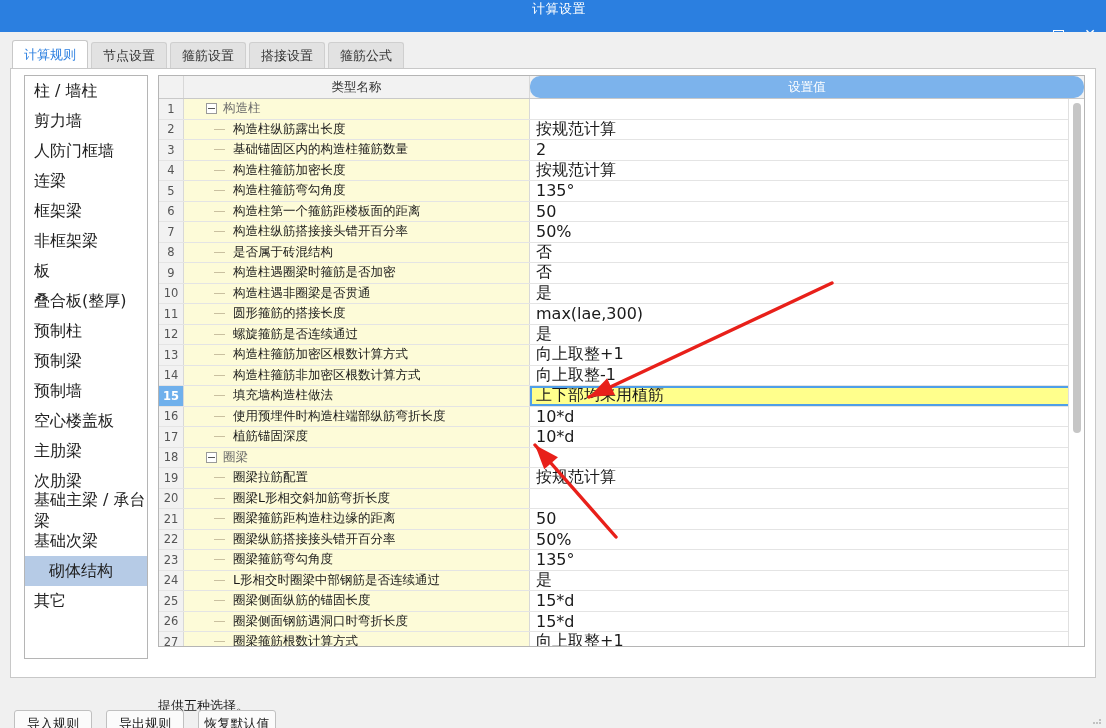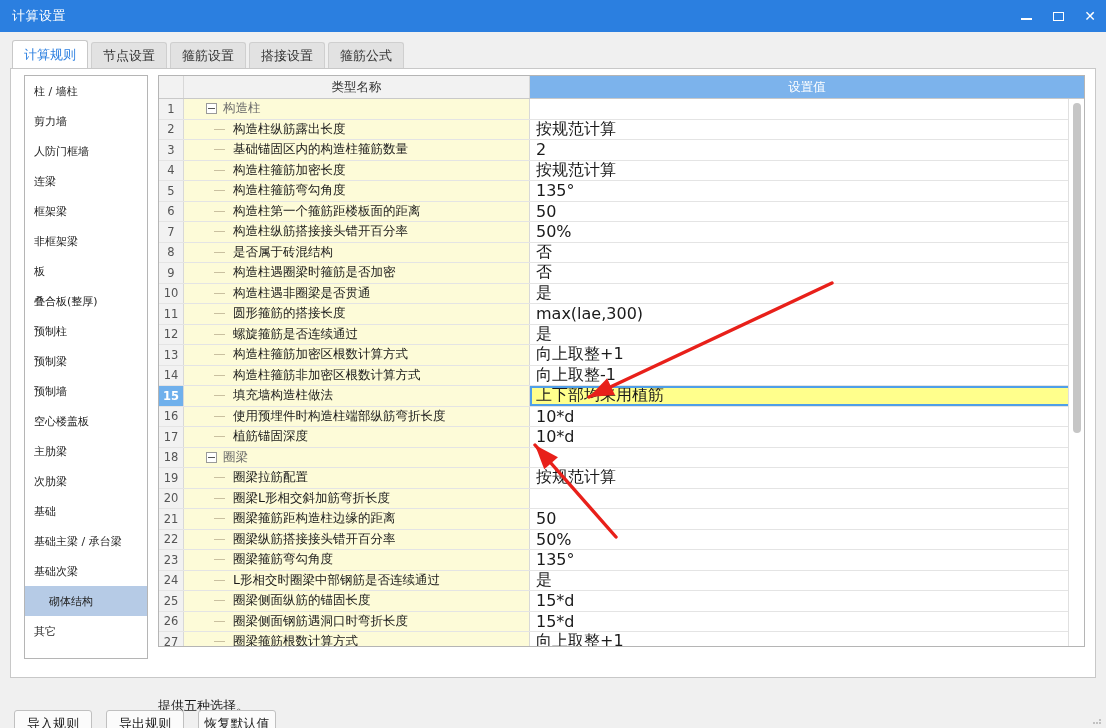--- a/index.html
+++ b/index.html
@@ -14,21 +14,21 @@
     position: relative;
     width: 1106px; height: 728px;
     background: #f0f0f0;
   }
 
   
   .titlebar {
     position: absolute; top: 0; left: 0;
     width: 1106px; height: 32px;
     background: #2b7fe0;
-    display: flex; align-items: center;
+    display: flex; align-items: center; flex-direction: column;
   }
   .titlebar-title {
     color: #ffffff;
     font-size: 13px;
     margin-left: 12px;
     letter-spacing: .5px;
     user-select: none;
   }
   .win-controls {
     margin-left: auto;
@@ -87,21 +87,21 @@
     left: 13px; top: 6px;
     width: 124px; height: 584px;
     background: #ffffff;
     border: 1px solid #b5b5b5;
     overflow: hidden;
   }
   .side-item {
     height: 30px;
     display: flex; align-items: center;
     padding-left: 9px;
-    font-size: 11px;
+    font-size: 16px;
     color: #222222;
     user-select: none;
   }
   .side-item.selected { background: #b6cbe6; padding-left: 24px; }
 
   
   .gridwrap {
     position: absolute;
     left: 147px; top: 6px;
     width: 927px; height: 572px;
@@ -129,20 +129,21 @@
     font-size: 12.5px; color: #333333;
     user-select: none;
   }
   .hc-val {
     flex: 1 1 auto;
     height: 22px;
     background: #7cb3ec;
     display: flex; align-items: center; justify-content: center;
     font-size: 12.5px; color: #ffffff;
     user-select: none;
+    border-radius: 10px;
   }
 
   .grid-body {
     position: relative;
     height: 548px;
     overflow: hidden;
   }
   .row {
     display: flex;
     height: 20.5px;
@@ -343,23 +344,20 @@
         <div class="side-item">
           <span>空心楼盖板</span>
         </div>
         <div class="side-item">
           <span>主肋梁</span>
         </div>
         <div class="side-item">
           <span>次肋梁</span>
         </div>
         <div class="side-item">
-          <span>基础</span>
-        </div>
-        <div class="side-item">
           <span>基础主梁 / 承台梁</span>
         </div>
         <div class="side-item">
           <span>基础次梁</span>
         </div>
         <div class="side-item selected">
           <span>砌体结构</span>
         </div>
         <div class="side-item">
           <span>其它</span>

